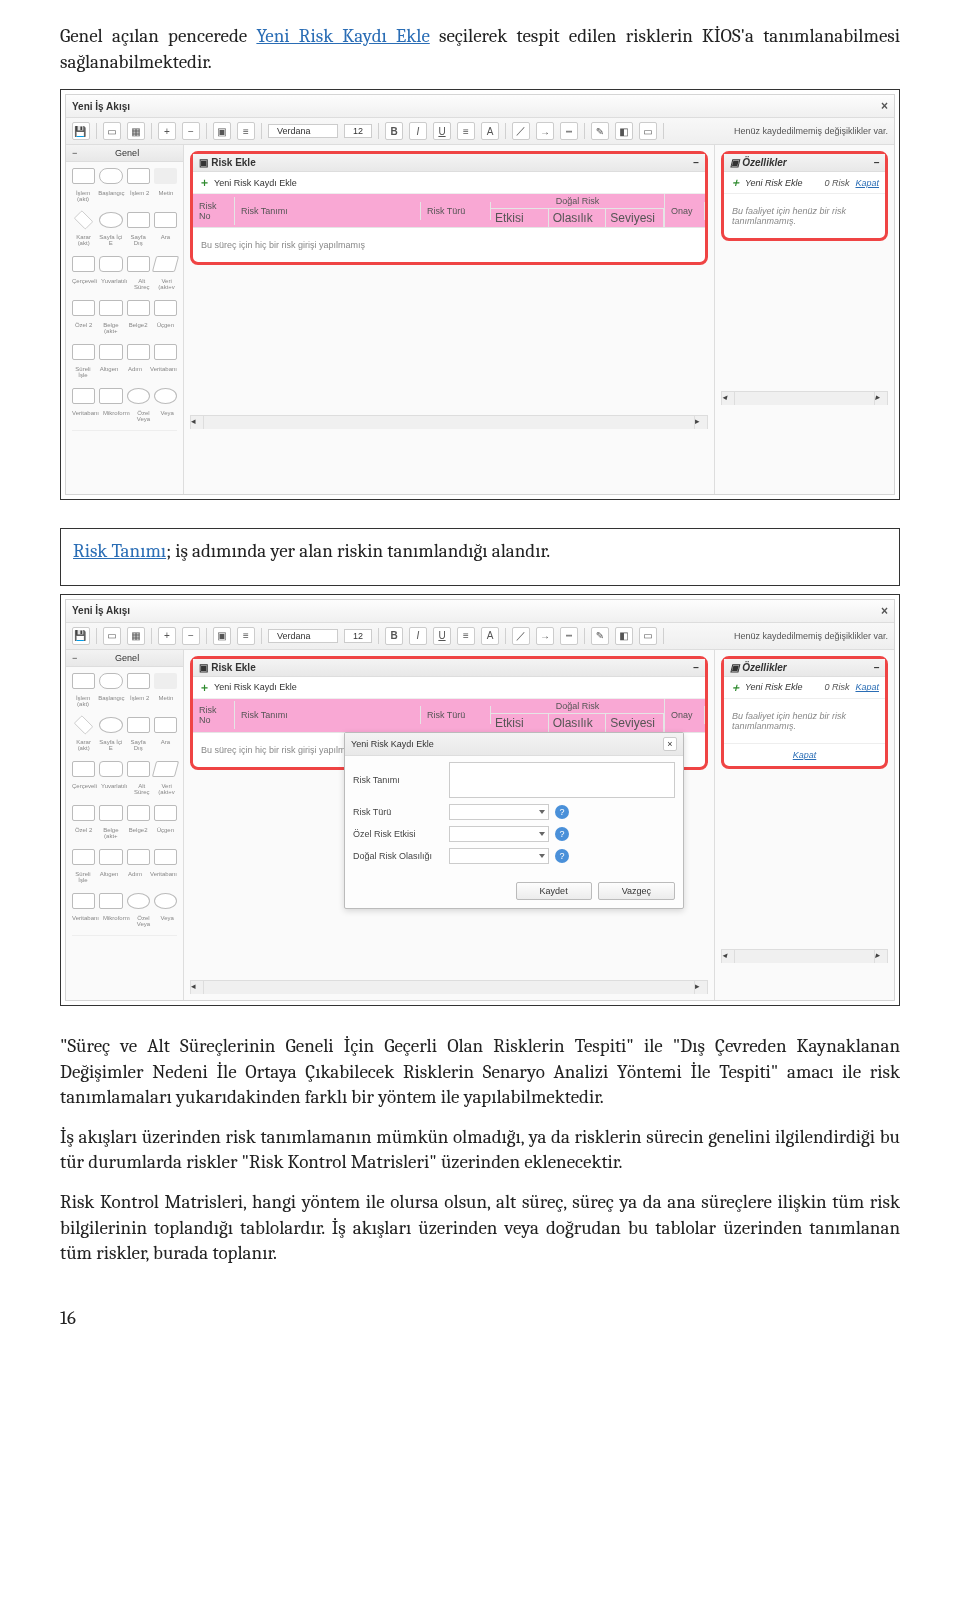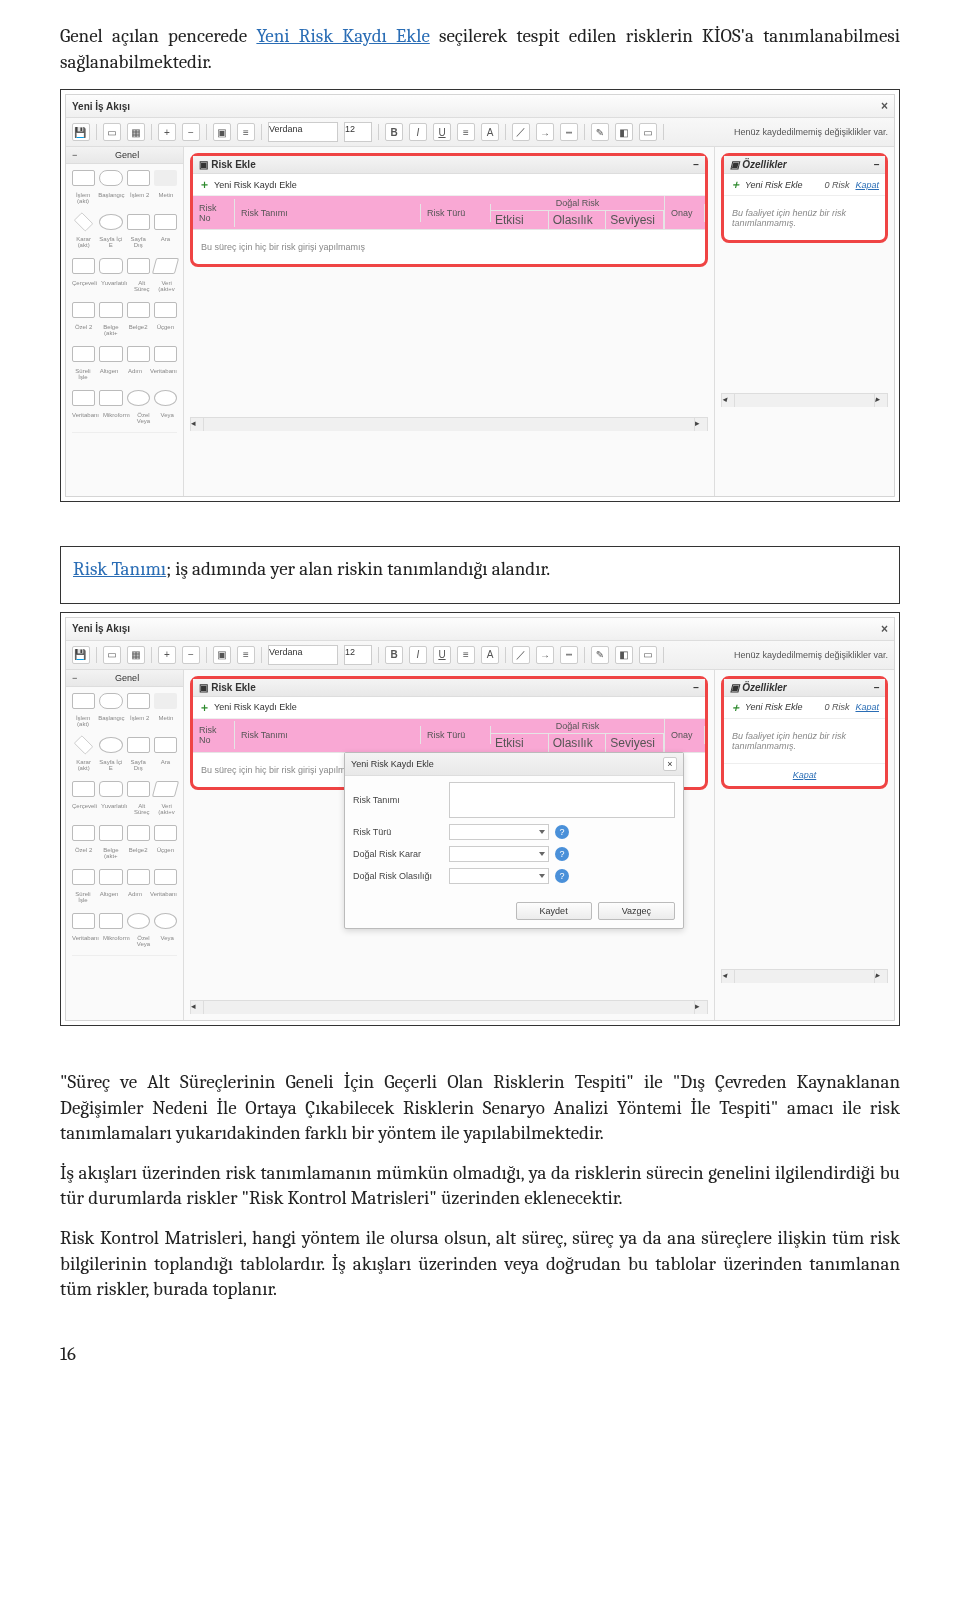--- a/index.html
+++ b/index.html
@@ -9,21 +9,21 @@
     font-family: Cambria, Georgia, serif;
     color: #222;
     padding: 24px 60px 30px 60px;
   }
   .para { font-size: 19px; line-height: 1.35; margin-bottom: 14px; }
   .para.justify { text-align: justify; }
   .link { color: #2a6db5; text-decoration: underline; }
   .screenshot-box {
     border: 1px solid #333;
     padding: 4px;
-    margin: 8px 0 44px 0;
+    margin: 8px 0 28px 0;
     background: #fff;
   }
   .app {
     font-family: Tahoma, Arial, sans-serif;
     font-size: 9px;
     color: #444;
     border: 1px solid #d5d5d5;
     background: #fafafa;
   }
   .app .titlebar {
@@ -38,21 +38,21 @@
     padding: 4px 6px;
     background: linear-gradient(#f8f8f8,#efefef);
     border-bottom: 1px solid #ddd;
   }
   .tb-btn {
     width: 18px; height: 18px; display:flex; align-items:center; justify-content:center;
     border:1px solid #ccc; background:#fff; border-radius:2px; font-size:10px; color:#555;
   }
   .tb-sep { width:1px; height:16px; background:#d0d0d0; }
   .tb-text { color:#555; }
-  .tb-input { border:1px solid #ccc; background:#fff; padding:1px 0; height:20px; font-size:9px; color:#333; }
+  .tb-input { border:1px solid #ccc; background:#fff; padding:1px 8px; height:14px; font-size:9px; color:#333; }
   .app .body { display:flex; }
   .palette {
     width: 118px; border-right:1px solid #ddd; background:#fafafa;
   }
   .palette .phead {
     display:flex; justify-content:space-between; align-items:center;
     background: linear-gradient(#f3f3f3,#e8e8e8);
     border-bottom:1px solid #ddd; padding:3px 6px; font-size:9px; color:#333;
   }
   .palette .grid {
@@ -498,21 +498,21 @@
             <div class="fld">
               <label>Risk Tanımı</label>
               <div class="txt"></div>
             </div>
             <div class="fld">
               <label>Risk Türü</label>
               <div class="sel"></div>
               <div class="help">?</div>
             </div>
             <div class="fld">
-              <label>Doğal Risk Karar</label>
+              <label>Özel Risk Etkisi</label>
               <div class="sel"></div>
               <div class="help">?</div>
             </div>
             <div class="fld">
               <label>Doğal Risk Olasılığı</label>
               <div class="sel"></div>
               <div class="help">?</div>
             </div>
           </div>
           <div class="dlg-foot">

